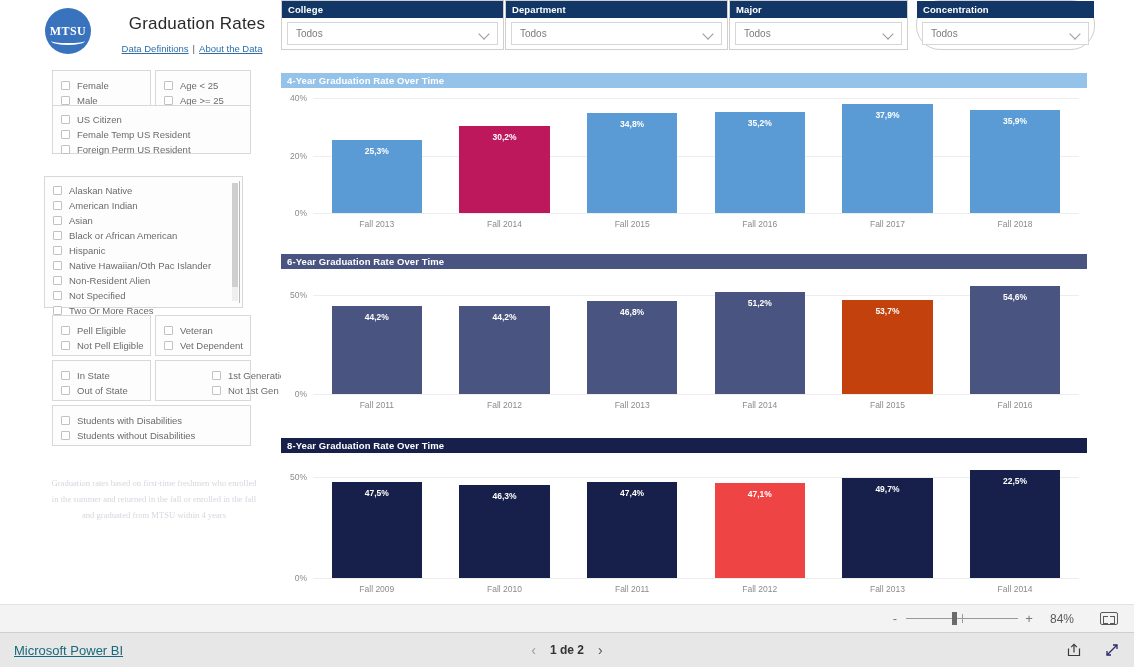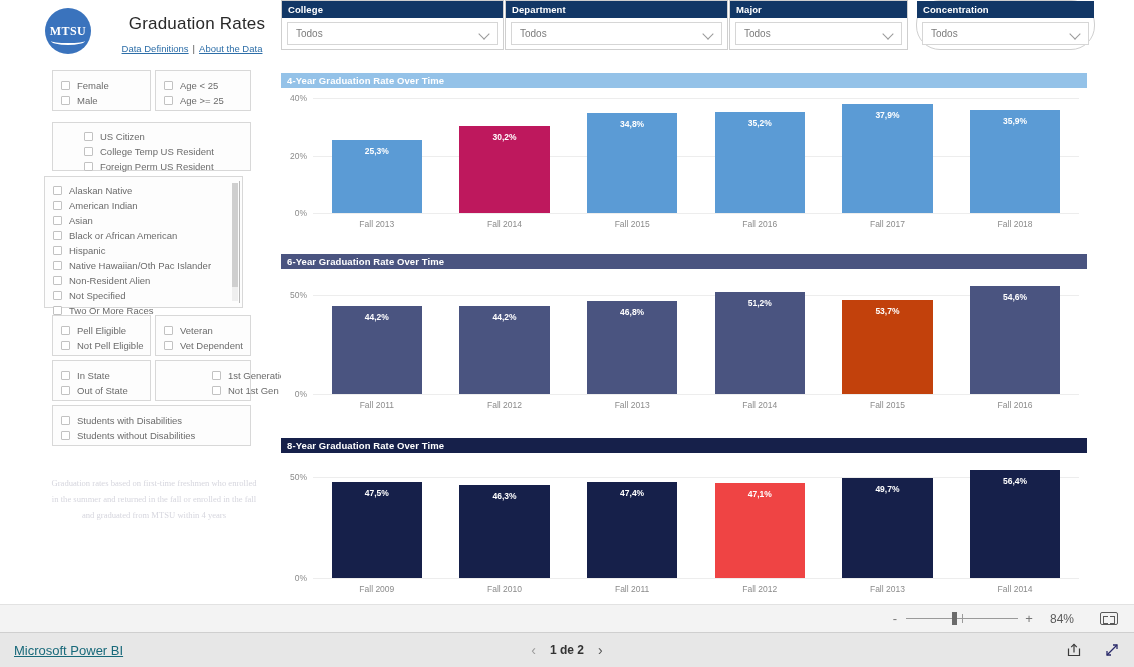--- a/index.html
+++ b/index.html
@@ -183,29 +183,29 @@
           <span class="chk"></span>
           <span class="chk-label">Age &lt; 25</span>
         </div>
         <div class="chk-row">
           <span class="chk"></span>
           <span class="chk-label">Age &gt;= 25</span>
         </div>
       </div>
     </div>
 
-    <div class="slicer" style="left:52px; top:122px; width:199px; height:49px;padding-left:23px;">
+    <div class="slicer" style="left:52px; top:105px; width:199px; height:49px;">
       <div class="slicer-inner" style="padding:6px 8px;">
         <div class="chk-row">
           <span class="chk"></span>
           <span class="chk-label">US Citizen</span>
         </div>
         <div class="chk-row">
           <span class="chk"></span>
-          <span class="chk-label">College Temp US Resident</span>
+          <span class="chk-label">Female Temp US Resident</span>
         </div>
         <div class="chk-row">
           <span class="chk"></span>
           <span class="chk-label">Foreign Perm US Resident</span>
         </div>
       </div>
     </div>
 
     <div class="slicer" style="left:44px; top:176px; width:199px; height:132px;text-align:right;">
       <div class="slicer-inner" style="padding:6px 8px;">
@@ -487,21 +487,21 @@
                 <span class="bar-label">47,1%</span>
               </div>
             </div>
             <div class="bar-wrap">
               <div class="bar" style="height:100.27192982456141px;background:#16204a">
                 <span class="bar-label">49,7%</span>
               </div>
             </div>
             <div class="bar-wrap">
               <div class="bar" style="height:108.14035087719299px;background:#16204a">
-                <span class="bar-label">56,4%</span>
+                <span class="bar-label">22,5%</span>
               </div>
             </div>
           </div>
           <div class="xlabels" style="top:131px">
             <div class="xlabel">Fall 2009</div>
             <div class="xlabel">Fall 2010</div>
             <div class="xlabel">Fall 2011</div>
             <div class="xlabel">Fall 2012</div>
             <div class="xlabel">Fall 2013</div>
             <div class="xlabel">Fall 2014</div>

